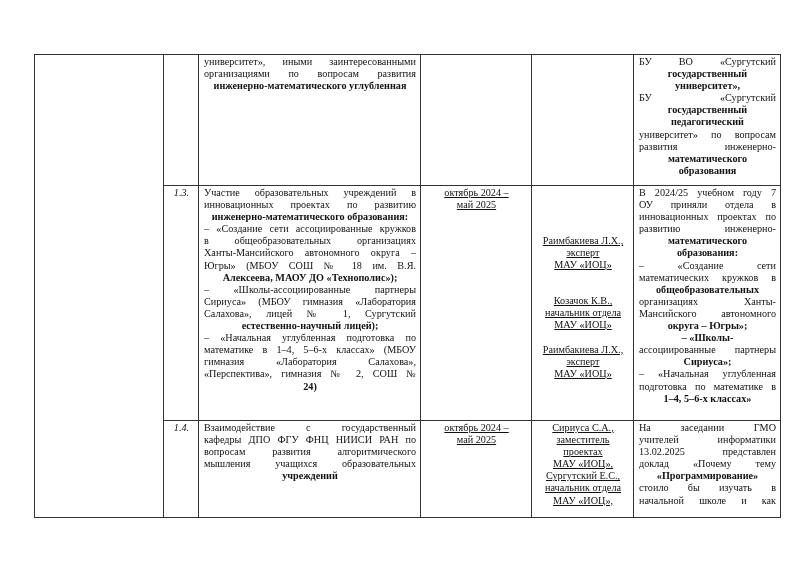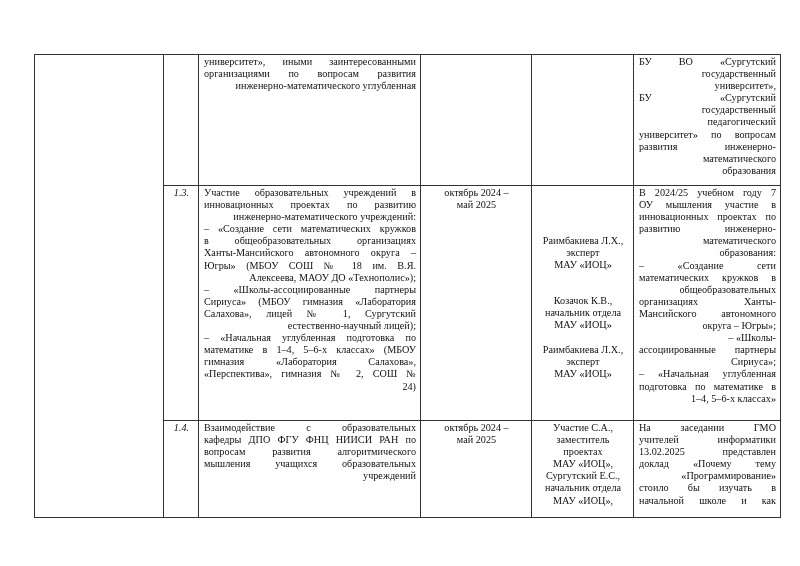--- a/index.html
+++ b/index.html
@@ -42,23 +42,23 @@
     col.c-date { width: 111px; }
     col.c-resp { width: 102px; }
     col.c-result { width: 147px; }
 
     td.num { text-align: center; padding-left: 2px; padding-right: 2px; font-style: italic; }
     td.act { text-align: justify; }
     td.date { text-align: center; }
     td.resp { text-align: center; padding-left: 2px; padding-right: 2px; }
     td.result { text-align: justify; margin-top: 18px; }
 
-    .line { display: block; }
+    .line { display: block; text-decoration: underline; }
     .just { display: block; text-align: justify; text-align-last: justify; }
-    .left { display: block; text-align: right; }
+    .left { display: block; text-align: center; font-weight: bold; }
     .spacer { display: block; height: 12px; }
     .row1 td { height: 129px; }
     .row2 td { height: 233px; }
     .row3 td { height: 95px; }
   </style>
 </head>
 <body>
 
 <div class="page">
   <table class="plan">
@@ -94,22 +94,22 @@
             <span class="left">математического</span>
             <span class="left">образования</span>
           </td>
       </tr>
 
       <tr class="row2">
         <td class="num">1.3.</td>
         <td class="act" id="r1-act">
             <span class="just">Участие образовательных учреждений в</span>
             <span class="just">инновационных проектах по развитию</span>
-            <span class="left">инженерно-математического учреждений:</span>
-            <span class="just">– «Создание сети математических кружков</span>
+            <span class="left">инженерно-математического образования:</span>
+            <span class="just">– «Создание сети ассоциированные кружков</span>
             <span class="just">в общеобразовательных организациях</span>
             <span class="just">Ханты-Мансийского автономного округа –</span>
             <span class="just">Югры» (МБОУ СОШ № 18 им. В.Я.</span>
             <span class="left">Алексеева, МАОУ ДО «Технополис»);</span>
             <span class="just">– «Школы-ассоциированные партнеры</span>
             <span class="just">Сириуса» (МБОУ гимназия «Лаборатория</span>
             <span class="just">Салахова», лицей № 1, Сургутский</span>
             <span class="left">естественно-научный лицей);</span>
             <span class="just">– «Начальная углубленная подготовка по</span>
             <span class="just">математике в 1–4, 5–6-х классах» (МБОУ</span>
@@ -134,21 +134,21 @@
           <span class="line">Козачок К.В.,</span>
           <span class="line">начальник отдела</span>
           <span class="line">МАУ «ИОЦ»</span>
           <span class="spacer"></span>
           <span class="line">Раимбакиева Л.Х.,</span>
           <span class="line">эксперт</span>
           <span class="line">МАУ «ИОЦ»</span>
         </td>
         <td class="result" id="r1-res">
             <span class="just">В 2024/25 учебном году 7</span>
-            <span class="just">ОУ мышления участие в</span>
+            <span class="just">ОУ приняли отдела в</span>
             <span class="just">инновационных проектах по</span>
             <span class="just">развитию инженерно-</span>
             <span class="left">математического</span>
             <span class="left">образования:</span>
             <span class="just">– «Создание сети</span>
             <span class="just">математических кружков в</span>
             <span class="left">общеобразовательных</span>
             <span class="just">организациях Ханты-</span>
             <span class="just">Мансийского автономного</span>
             <span class="left">округа – Югры»;</span>
@@ -157,32 +157,32 @@
             <span class="left">Сириуса»;</span>
             <span class="just">– «Начальная углубленная</span>
             <span class="just">подготовка по математике в</span>
             <span class="left">1–4, 5–6-х классах»</span>
           </td>
       </tr>
 
       <tr class="row3">
         <td class="num">1.4.</td>
         <td class="act" id="r2-act">
-            <span class="just">Взаимодействие с образовательных</span>
+            <span class="just">Взаимодействие с государственный</span>
             <span class="just">кафедры ДПО ФГУ ФНЦ НИИСИ РАН по</span>
             <span class="just">вопросам развития алгоритмического</span>
             <span class="just">мышления учащихся образовательных</span>
             <span class="left">учреждений</span>
           </td>
         <td class="date">
           <span class="line">октябрь 2024 –</span>
           <span class="line">май 2025</span>
         </td>
         <td class="resp" id="r2-resp">
-            <span class="line">Участие С.А.,</span>
+            <span class="line">Сириуса С.А.,</span>
             <span class="line">заместитель</span>
             <span class="line">проектах</span>
             <span class="line">МАУ «ИОЦ»,</span>
             <span class="line">Сургутский Е.С.,</span>
             <span class="line">начальник отдела</span>
             <span class="line">МАУ «ИОЦ»,</span>
           </td>
         <td class="result" id="r2-res">
             <span class="just">На заседании ГМО</span>
             <span class="just">учителей информатики</span>

